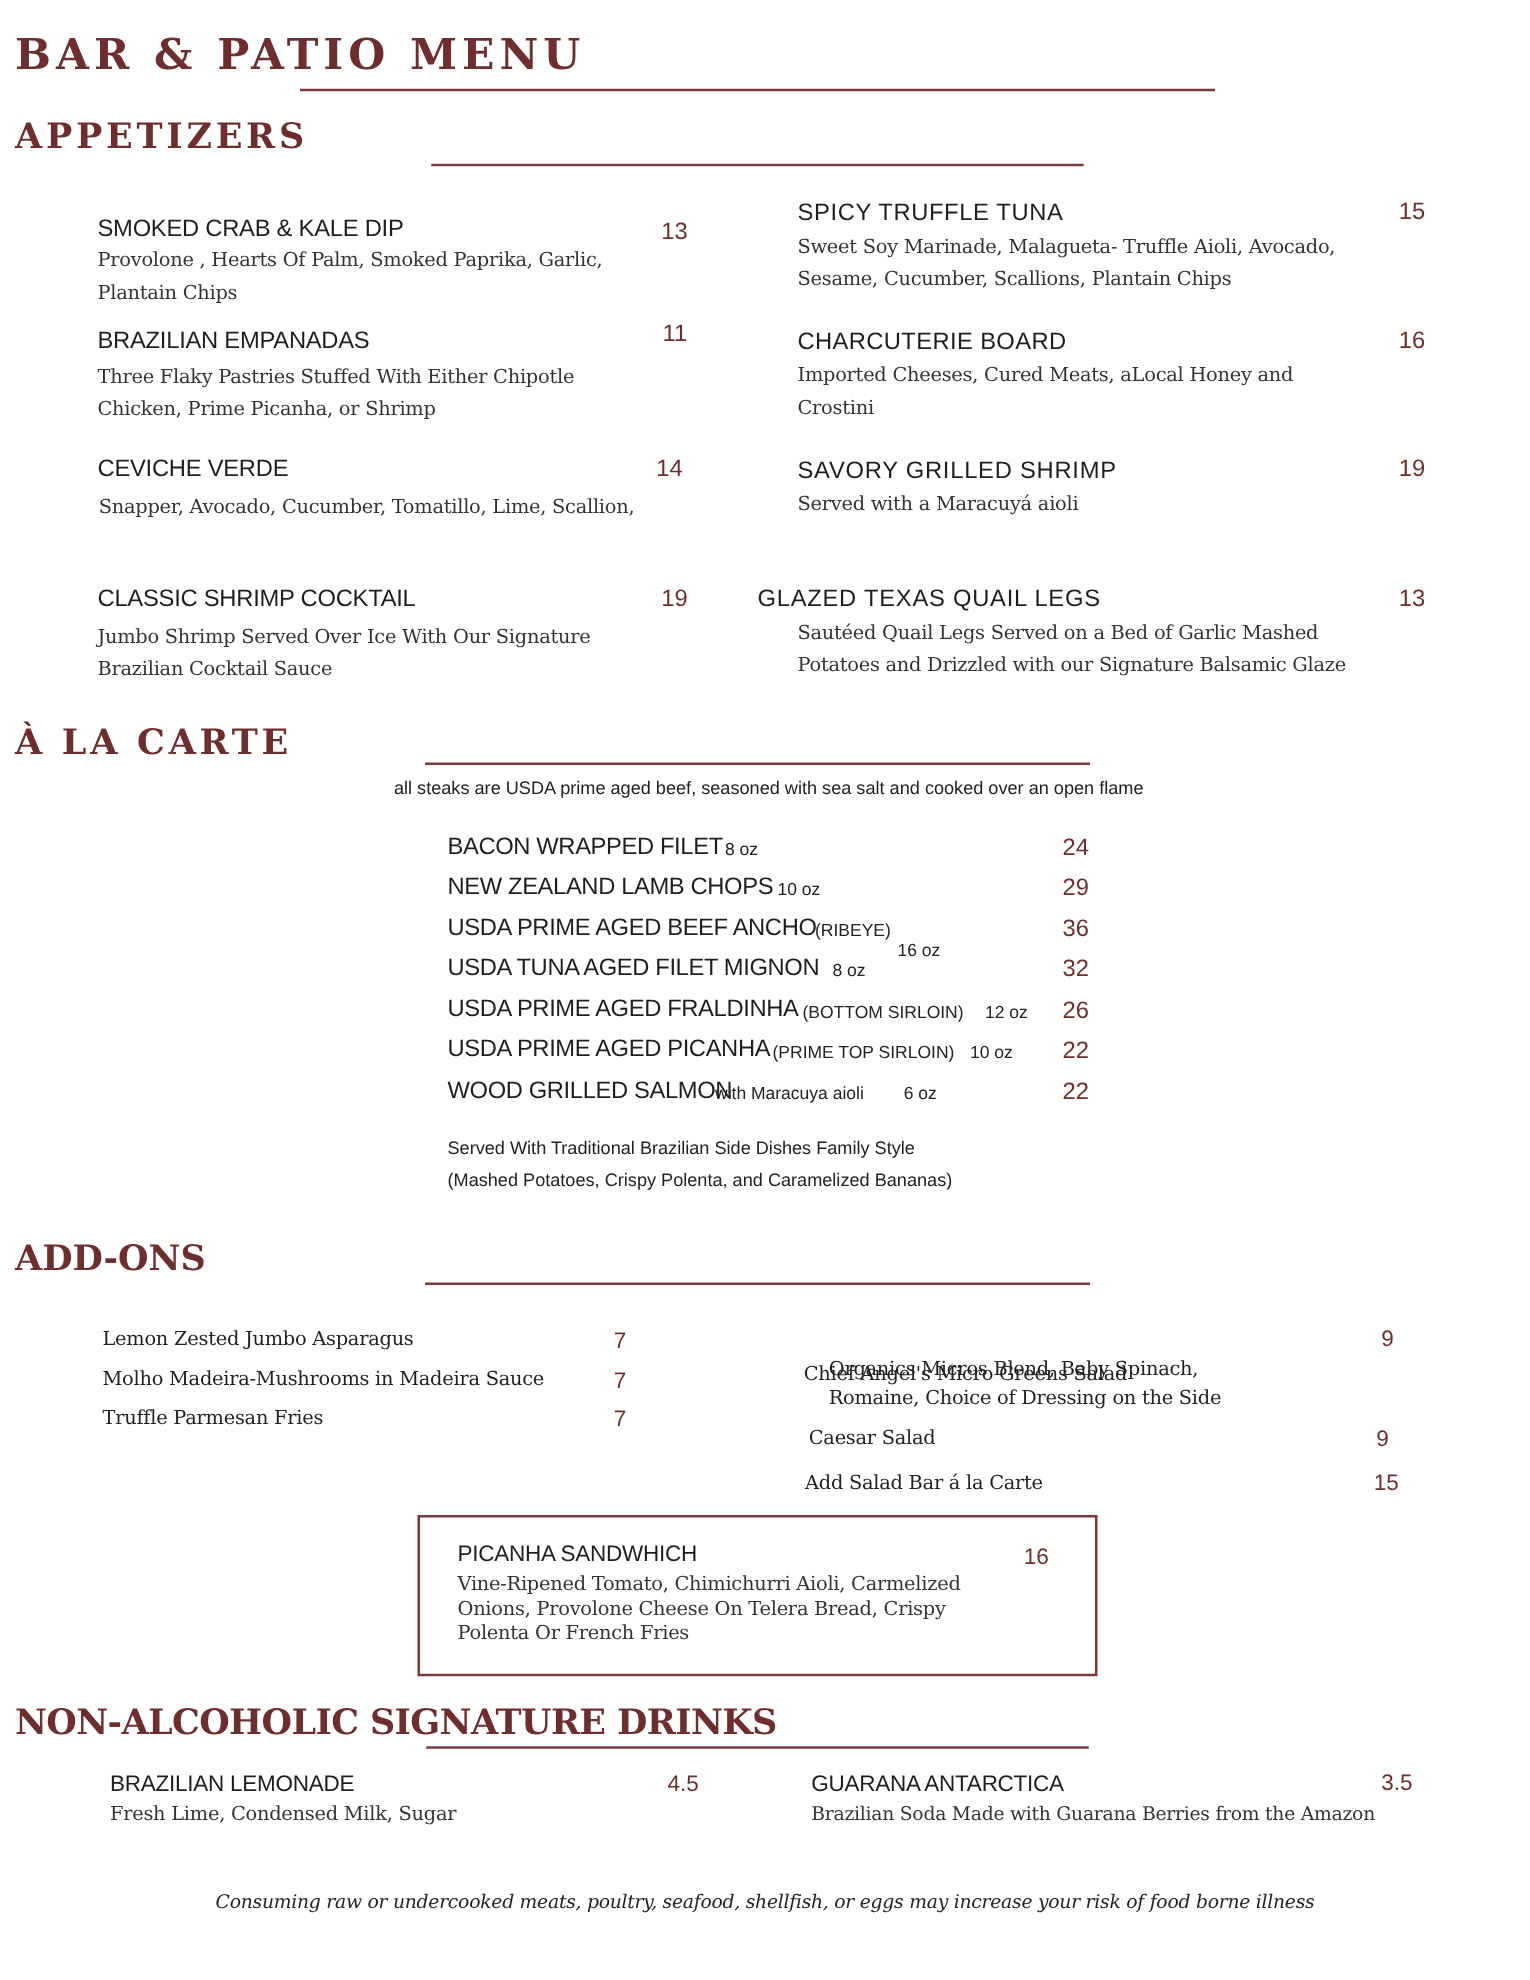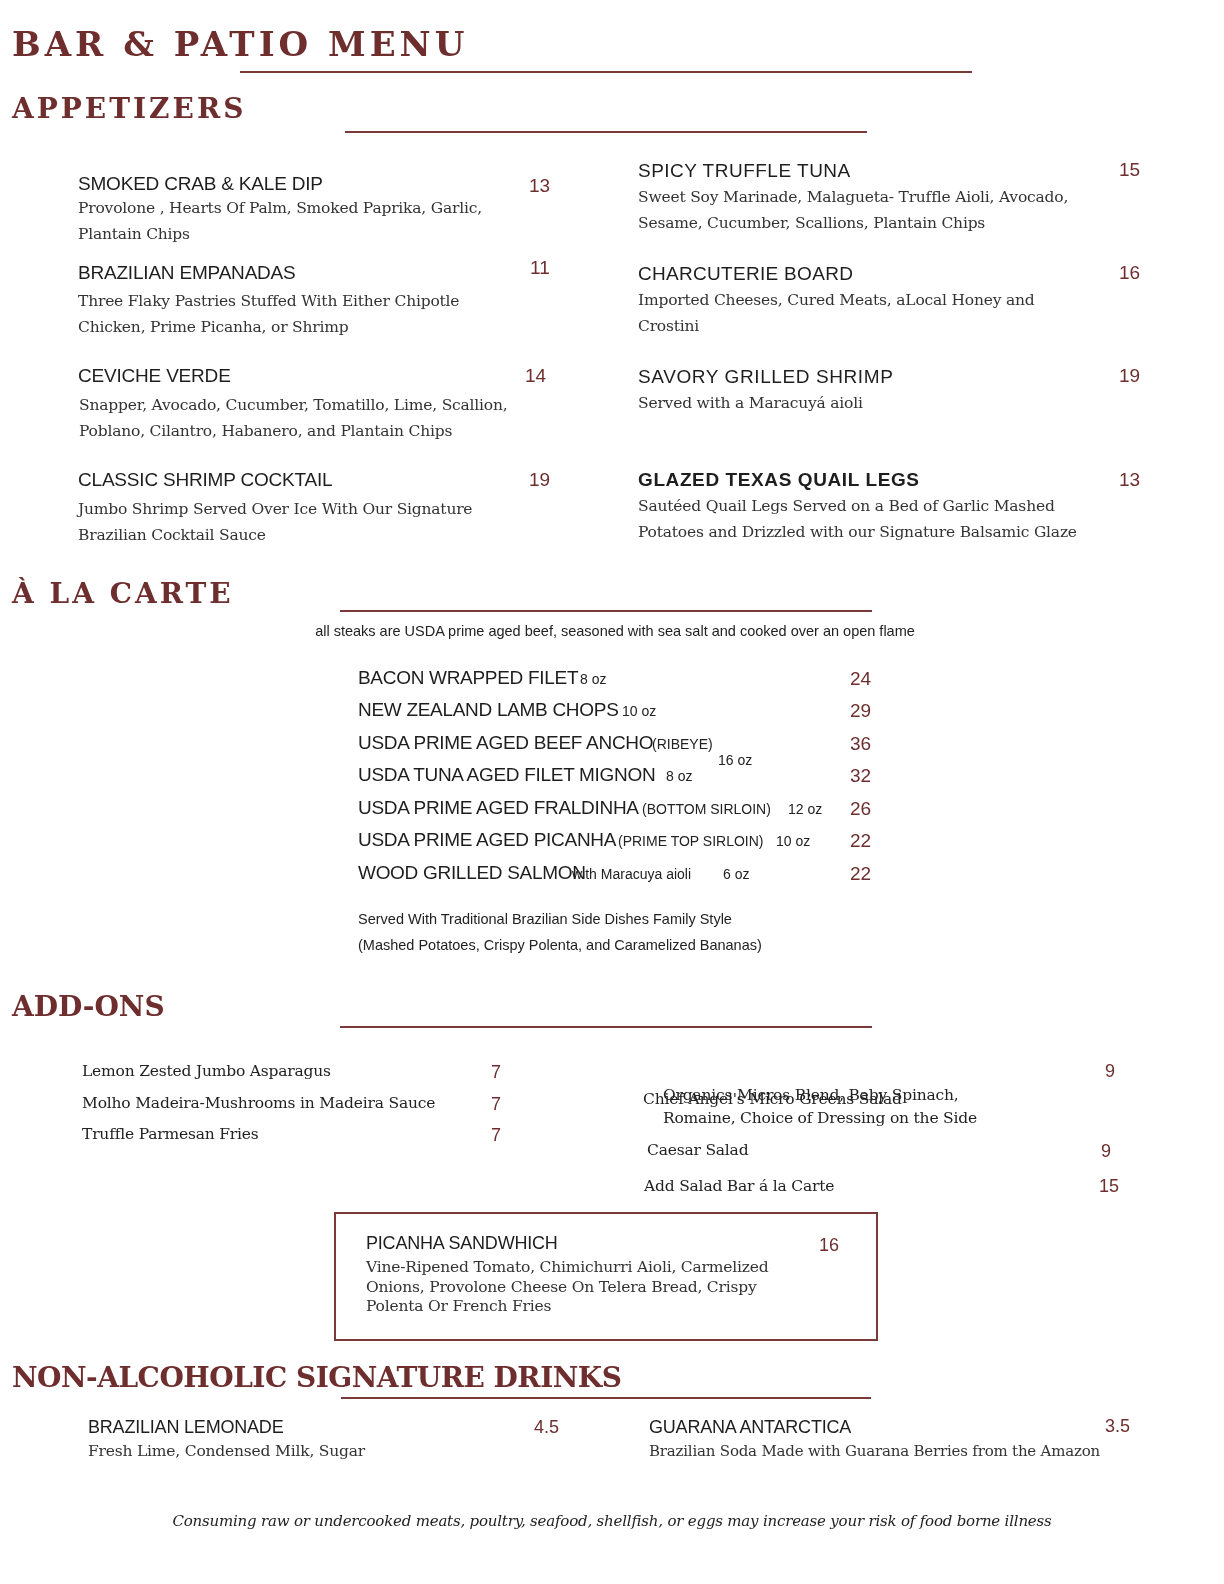--- a/index.html
+++ b/index.html
@@ -60,21 +60,20 @@
   <div class="desc" style="left:78px; top:288px;">
     <div>Three Flaky Pastries Stuffed With Either Chipotle</div>
     <div>Chicken, Prime Picanha, or Shrimp</div>
   </div>
 </div>
 <div>
   <div class="name" style="left:78px; top:365px;">CEVICHE VERDE</div>
   <div class="price" style="left:525px; top:365px;">14</div>
   <div class="desc" style="left:79px; top:392px;">
     <div>Snapper, Avocado, Cucumber, Tomatillo, Lime, Scallion,</div>
-    <div>Poblano, Cilantro, Habanero, and Plantain Chips</div>
   </div>
 </div>
 <div>
   <div class="name" style="left:78px; top:469px;">CLASSIC SHRIMP COCKTAIL</div>
   <div class="price" style="left:529px; top:469px;">19</div>
   <div class="desc" style="left:78px; top:496px;">
     <div>Jumbo Shrimp Served Over Ice With Our Signature</div>
     <div>Brazilian Cocktail Sauce</div>
   </div>
 </div>
@@ -96,21 +95,21 @@
   </div>
 </div>
 <div>
   <div class="name" style="left:638px; top:366px; letter-spacing:0.6px;">SAVORY GRILLED SHRIMP</div>
   <div class="price" style="left:1119px; top:365px;">19</div>
   <div class="desc" style="left:638px; top:390px;">
     <div>Served with a Maracuyá aioli</div>
   </div>
 </div>
 <div>
-  <div class="name" style="left:638px; top:469px; letter-spacing:0.6px;font-weight:bold;">GLAZED TEXAS QUAIL LEGS</div>
+  <div class="name" style="left:606px; top:469px; letter-spacing:0.6px;">GLAZED TEXAS QUAIL LEGS</div>
   <div class="price" style="left:1119px; top:469px;">13</div>
   <div class="desc" style="left:638px; top:493px;">
     <div>Sautéed Quail Legs Served on a Bed of Garlic Mashed</div>
     <div>Potatoes and Drizzled with our Signature Balsamic Glaze</div>
   </div>
 </div>
 
 <div class="heading" style="top:577px; font-size:28px;">À LA CARTE</div>
 <div class="rule" style="left:340px; top:610px; width:532px;"></div>
 <div class="abs small" style="left:0; width:1230px; text-align:center; top:623px; font-size:14.5px;">all steaks are USDA prime aged beef, seasoned with sea salt and cooked over an open flame</div>

